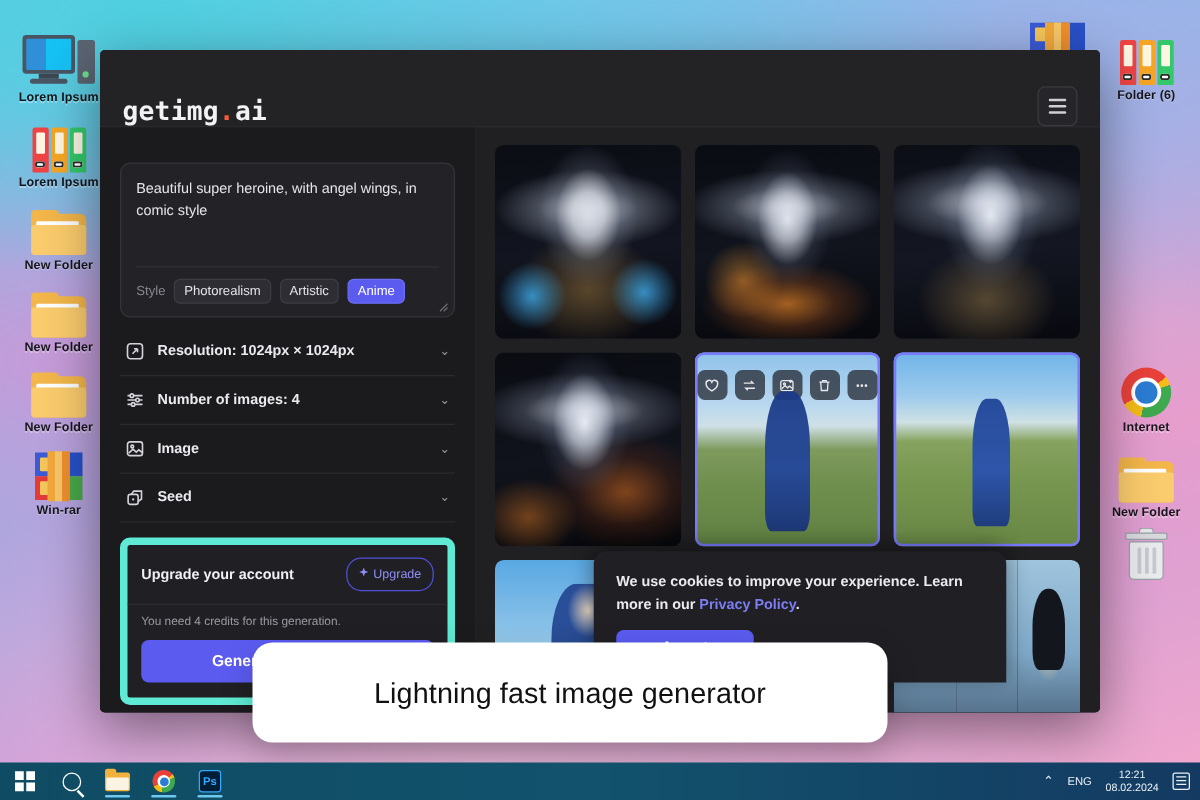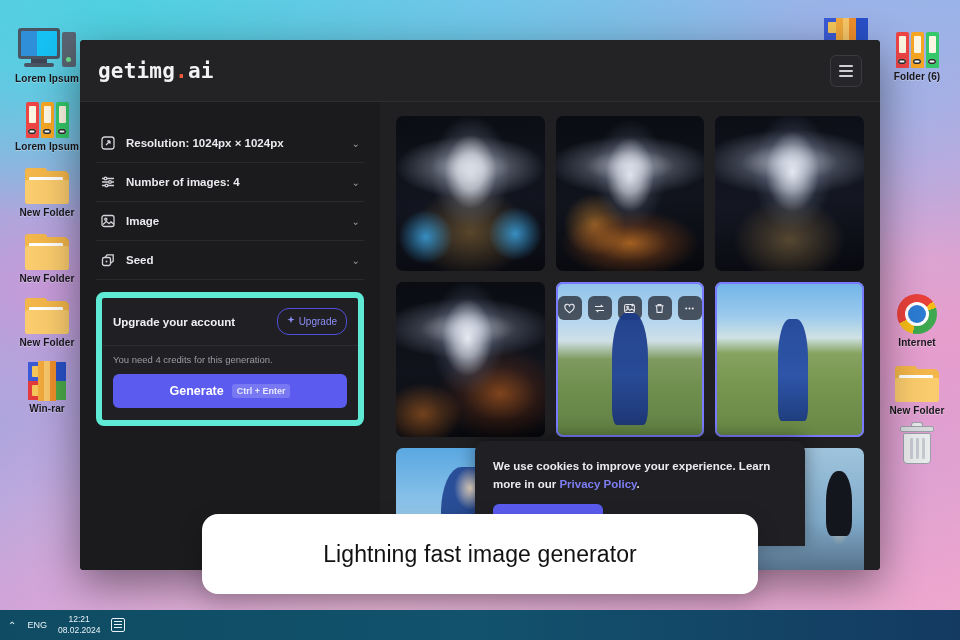--- a/index.html
+++ b/index.html
@@ -83,21 +83,21 @@
 
   
   #window {
     position: absolute; left: 80px; top: 40px; width: 800px; height: 530px;
     background: #1c1c1f; border-radius: 4px;
     box-shadow: 0 14px 44px rgba(0,0,0,.45);
     overflow: hidden; display: flex; flex-direction: column;
   }
   #appheader {
     height: 62px; flex: 0 0 62px; background: #232326;
-    display: flex; align-items: center; justify-content: space-between;
+    display: flex; align-items: flex-end; justify-content: space-between;
     padding: 0 18px; border-bottom: 1px solid #2e2e32;
   }
   #logo { font-family: "DejaVu Sans Mono", monospace; font-size: 21px; font-weight: 700; color: #f2f2f4; letter-spacing: .2px; }
   #logo .dot { color: #ef5b3b; }
   #menu-btn {
     width: 32px; height: 32px; border: 1px solid #3a3a40; border-radius: 6px;
     background: #26262a; display: flex; flex-direction: column; align-items: center; justify-content: center; gap: 3px;
   }
   #menu-btn span { display:block; width:14px; height:2px; background:#cfcfd4; border-radius:1px; }
 
@@ -199,21 +199,21 @@
     position: absolute; left: 475px; top: 441px; width: 330px;
     background: #202024; border-radius: 10px 10px 0 0; padding: 16px 18px 14px;
     box-shadow: 0 -4px 18px rgba(0,0,0,.4);
   }
   #cookie-text { font-size: 11.5px; line-height: 1.6; color: #eaeaef; font-weight: 600; }
   #cookie-link { color: #7d7df4; }
   #cookie-btn { margin-top: 10px; background:#5b5bf0; border-radius:6px; height:28px; width:110px; color:#fff; font-size:11px; font-weight:700; display:flex; align-items:center; justify-content:center; }
 
   
   #caption {
-    position: absolute; left: 202px; top: 514px; width: 556px; height: 80px;
+    position: absolute; left: 202px; top: 514px; width: 508px; height: 80px;
     background: #fff; border-radius: 16px; display: flex; align-items: center; justify-content: center;
     box-shadow: 0 10px 26px rgba(0,0,0,.2);
   }
   #caption-text { font-size: 23px; color: #111; font-weight: 400; letter-spacing: .1px; }
 
   
   #taskbar {
     position: absolute; left: 0; right: 0; bottom: 0; height: 30px;
     background: #0d4f6b;
     background: linear-gradient(90deg,#0f4c63 0%, #12526c 50%, #143a62 100%);
@@ -383,20 +383,34 @@
         <span></span>
         <span></span>
       </div>
   </div>
 
   <div id="appbody">
 
     <div id="panel">
 
 
+      <div id="prompt-box">
+        <div id="prompt-text" placeholder="Describe the image you want to generate">Beautiful super heroine, with angel wings, in comic style</div>
+        <div id="style-row">
+          <span id="style-label">Style</span>
+          <span class="chip">Photorealism</span>
+          <span class="chip">Artistic</span>
+          <span class="chip sel">Anime</span>
+        </div>
+        <div id="resize-grip">
+          <svg viewBox="0 0 8 8" width="8" height="8">
+              <path d="M7 1L1 7M7 4L4 7" stroke="#6a6a72" stroke-width="1" fill="none"></path>
+            </svg>
+        </div>
+      </div>
 
       <div id="settings">
 
         <div class="srow">
           <span class="sicon">
             <svg viewBox="0 0 16 16" fill="none" stroke="#d3d3d9" stroke-width="1.3">
                 <rect x="2" y="2" width="12" height="12" rx="2.5"></rect>
                 <path d="M6 10l4-4M10 6H7.2M10 6v2.8"></path>
               </svg>
           </span>
@@ -523,20 +537,42 @@
 <div id="cookie">
   <div id="cookie-text"><span>We use cookies to improve your experience. Learn more in our </span><span id="cookie-link">Privacy Policy</span><span>.</span></div>
   <div id="cookie-btn">Accept</div>
 </div>
 
 <div id="caption">
   <div id="caption-text">Lightning fast image generator</div>
 </div>
 
 <div id="taskbar">
+  <div id="tb-left">
+    <div class="tbitem">
+      <span class="win-logo">
+          <i></i>
+          <i></i>
+          <i></i>
+          <i></i>
+        </span>
+    </div>
+    <div class="tbitem">
+      <span class="tb-search"></span>
+    </div>
+    <div class="tbitem run">
+      <span class="tb-explorer"></span>
+    </div>
+    <div class="tbitem run">
+      <span class="tb-chrome"></span>
+    </div>
+    <div class="tbitem run">
+      <span class="tb-ps">Ps</span>
+    </div>
+  </div>
   <div id="tb-right">
     <span id="tb-chev">⌃</span>
     <span>ENG</span>
     <span id="tb-clock">
       <div>12:21</div>
       <div>08.02.2024</div>
     </span>
     <span class="tb-notif"></span>
   </div>
 </div>

